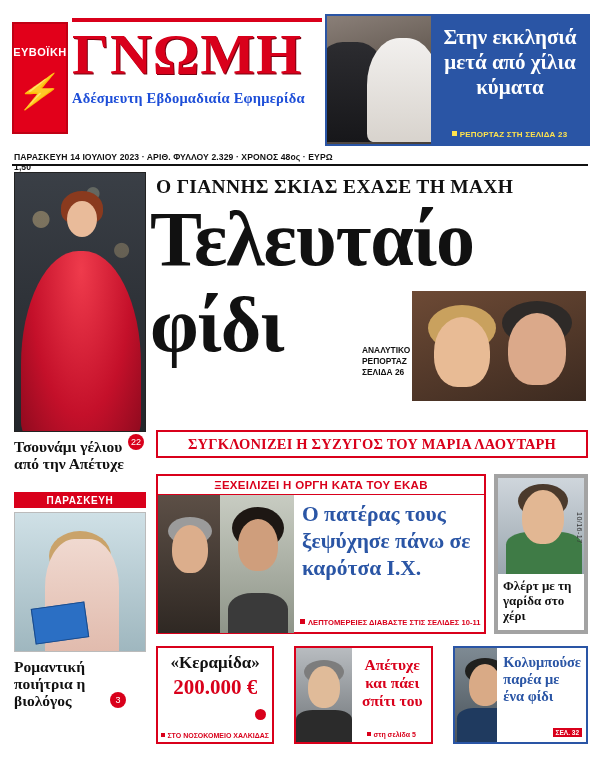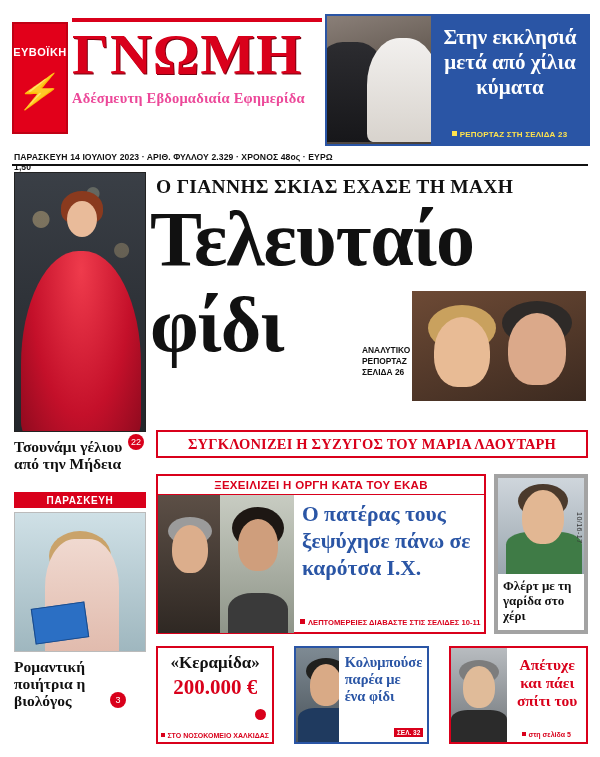--- a/index.html
+++ b/index.html
@@ -69,21 +69,21 @@
     line-height: 62px;
     color: #d9001b;
     letter-spacing: 1px;
     margin: 0;
     white-space: nowrap;
     text-shadow: 1px 1px 0 #7a0010;
   }
   .paper-sub {
     font-family: "Liberation Serif", serif;
     font-size: 14.5px;
-    color: #ec4899;
+    color: #1d4ed8;
     font-weight: bold;
     margin-top: 4px;
     letter-spacing: .2px;
     white-space: nowrap;
   }
   .red-rule {
     position: absolute;
     left: 72px; top: 18px;
     width: 250px; height: 4px;
     background: #d9001b;
@@ -765,21 +765,21 @@
     <div class="f1"></div>
     <div class="f2h"></div>
     <div class="f2"></div>
   </div>
 
   <div class="lead-sidenote">ΑΝΑΛΥΤΙΚΟ ΡΕΠΟΡΤΑΖ ΣΕΛΙΔΑ 26</div>
 
   <div class="lead-banner">ΣΥΓΚΛΟΝΙΖΕΙ Η ΣΥΖΥΓΟΣ ΤΟΥ ΜΑΡΙΑ ΛΑΟΥΤΑΡΗ</div>
 
   <div class="left-box1">
-    <div class="t">Τσουνάμι γέλιου από την Μήδεια</div>
+    <div class="t">Τσουνάμι γέλιου από την Απέτυχε</div>
     <div class="page-bubble bubble-1">22</div>
   </div>
 
   <div class="interview-band">ΠΑΡΑΣΚΕΥΗ</div>
 
   <div class="left-photo2">
     <div class="hair2"></div>
     <div class="person"></div>
     <div class="book"></div>
   </div>
@@ -826,41 +826,41 @@
 
     <div class="bs bs1">
       <div class="t1">«Κεραμίδα»</div>
       <div class="t2">200.000 €</div>
       <div class="dot-red"></div>
       <div class="foot">
         <span class="sq"></span><span>ΣΤΟ ΝΟΣΟΚΟΜΕΙΟ ΧΑΛΚΙΔΑΣ</span>
       </div>
     </div>
 
-    <div class="bs bs2">
-      <div class="ph">
-        <div class="b"></div>
-        <div class="h"></div>
-        <div class="f"></div>
-      </div>
-      <div class="tx">
-        <h4>Κολυμπούσε παρέα με ένα φίδι</h4>
-        <div class="tag-green">ΣΕΛ. 32</div>
-      </div>
-    </div>
-
     <div class="bs bs3">
       <div class="ph">
         <div class="b"></div>
         <div class="h"></div>
         <div class="f"></div>
       </div>
       <div class="tx">
         <h4>Απέτυχε και πάει σπίτι του</h4>
         <div class="foot">
           <span class="sq"></span><span>στη σελίδα 5</span>
         </div>
       </div>
     </div>
 
+    <div class="bs bs2">
+      <div class="ph">
+        <div class="b"></div>
+        <div class="h"></div>
+        <div class="f"></div>
+      </div>
+      <div class="tx">
+        <h4>Κολυμπούσε παρέα με ένα φίδι</h4>
+        <div class="tag-green">ΣΕΛ. 32</div>
+      </div>
+    </div>
+
   </div>
 
 </div>
 
 </body></html>

